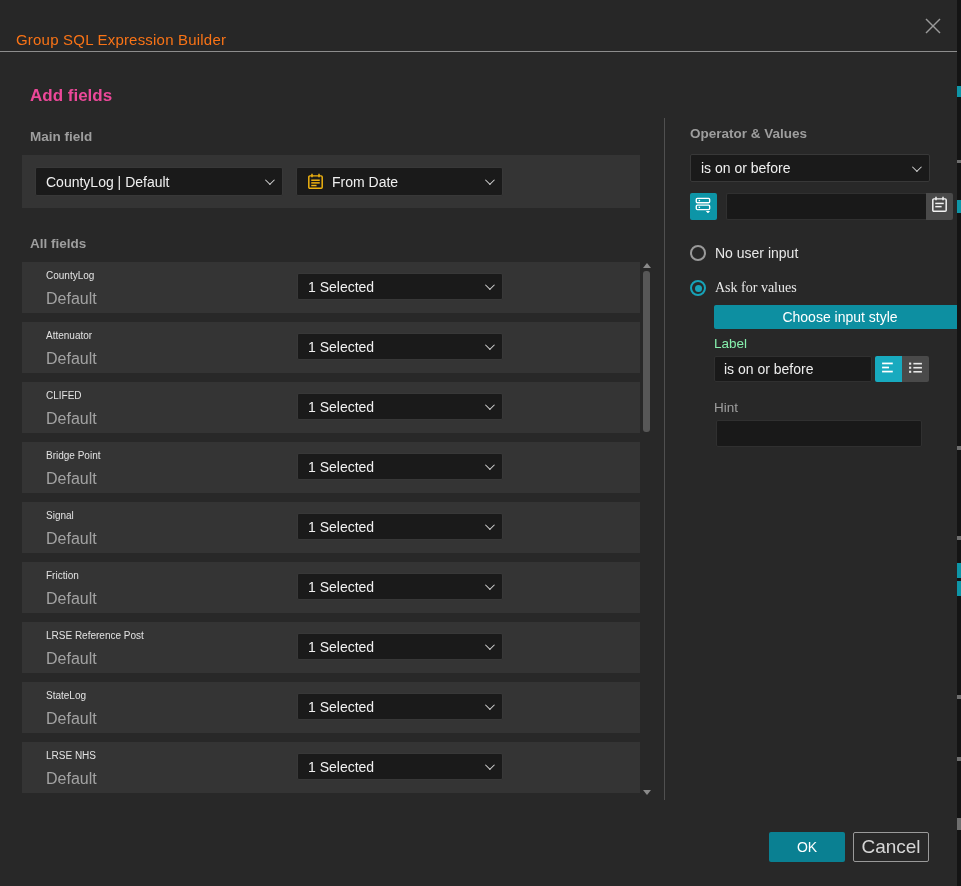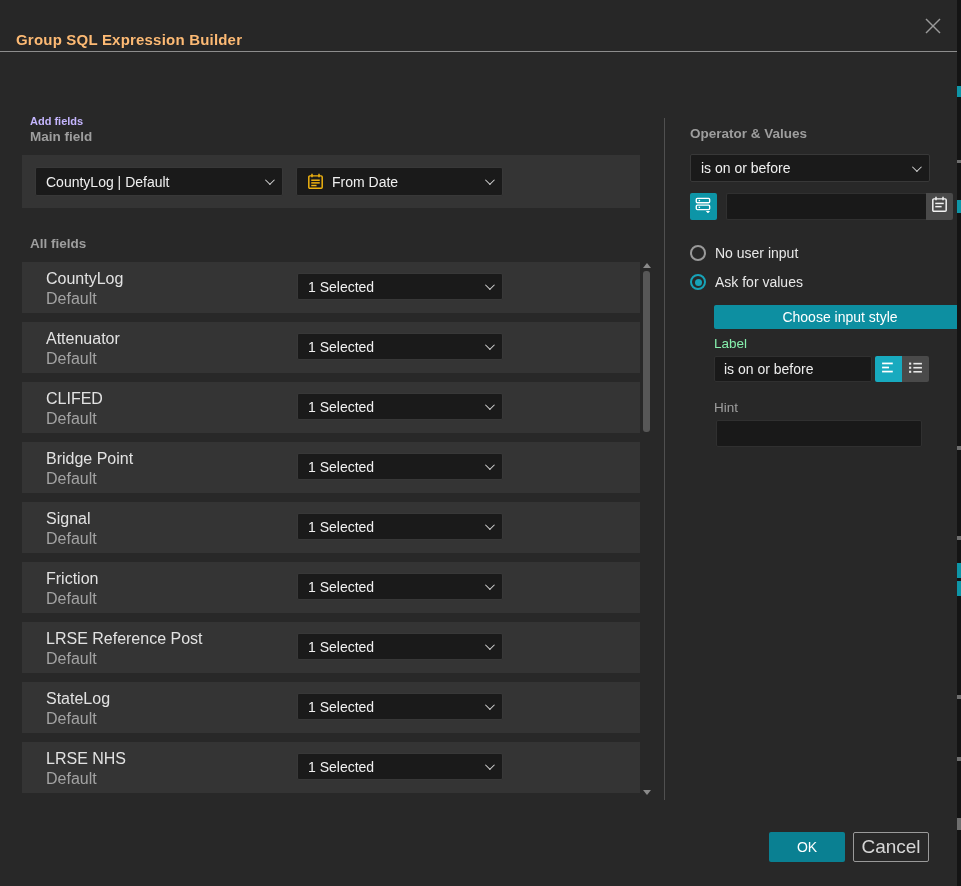--- a/index.html
+++ b/index.html
@@ -10,26 +10,26 @@
     -webkit-font-smoothing:antialiased;
   }
   .dialog { position:absolute; left:0; top:0; width:957px; height:886px; background:#282828; }
 
   
   .titlebar {
     position:absolute; left:0; top:0; width:957px; height:52px;
     border-bottom:1px solid #8d8d8d; display:flex; align-items:center;
     padding:0 16px; background:#272727;
   }
-  .titlebar .title { font-size:15px; font-weight:bold; letter-spacing:.2px; color:#fdba74;margin-top:28px; }
+  .titlebar .title { font-size:15px; font-weight:normal; letter-spacing:.2px; color:#f97316;margin-top:28px; }
   .close-btn { position:absolute; right:14px; top:16px; width:20px; height:20px; cursor:pointer; }
   .close-btn svg { display:block; }
 
   
-  .h-add-fields { position:absolute; left:30px; top:86px; font-size:11px; font-weight:bold; color:#c4b5fd;margin-top:29px; }
+  .h-add-fields { position:absolute; left:30px; top:86px; font-size:17px; font-weight:bold; color:#ec4899; }
   .sec-label { position:absolute; font-size:13.5px; font-weight:bold; color:#9e9e9e; }
   .lbl-main-field { left:30px; top:129px; }
   .lbl-all-fields { left:30px; top:236px; }
 
   
   .select {
     background:#1a1a1a; border:1px solid #383838; border-radius:2px;
     display:flex; align-items:center; padding:0 10px; cursor:pointer;
     color:#f0f0f0; font-size:14px;
   }
@@ -51,21 +51,21 @@
   }
   .main-panel .field-select { width:248px; height:29px; }
   .main-panel .date-select  { width:207px; height:29px; gap:8px; }
   .cal-icon { display:inline-flex; flex:none; }
 
   
   .fields-list { position:absolute; left:22px; top:262px; width:618px; }
   .field-row {
     position:relative; height:51px; margin-bottom:9px; background:#343434;
   }
-  .field-row .row-title { position:absolute; left:24px; top:8px; font-size:16px; color:#e2e2e2; }
+  .field-row .row-title { position:absolute; left:24px; top:8px; font-size:10px; color:#e2e2e2; }
   .field-row .row-sub   { position:absolute; left:24px; top:28px; font-size:16px; color:#a3a3a3; }
   .field-row .select { position:absolute; left:275px; top:11px; width:206px; height:27px; }
 
   
   .list-scrollbar { position:absolute; left:641px; top:263px; width:12px; height:532px; }
   .sb-arrow { position:absolute; left:2px; width:0; height:0; border-left:4px solid transparent; border-right:4px solid transparent; }
   .sb-arrow.up   { top:0;  border-bottom:5px solid #8a8a8a; }
   .sb-arrow.down { bottom:0; border-top:5px solid #8a8a8a; }
   .sb-thumb { position:absolute; left:2px; top:8px; width:7px; height:161px; background:#575757; border-radius:3px; }
 
@@ -78,21 +78,21 @@
   .icon-btn {
     width:27px; height:27px; flex:none; display:flex; align-items:center; justify-content:center;
     border-radius:2px; cursor:pointer;
   }
   .icon-btn.teal { background:#0d95a7; margin-right:9px; }
   .icon-btn.gray { background:#4a4a4a; border-radius:0 2px 2px 0; }
   .value-row .date-input { flex:1; height:27px; border-radius:2px 0 0 2px; border-right:none; }
 
   .radio-row { position:absolute; left:690px; display:flex; align-items:center; gap:9px; cursor:pointer; }
   .radio-row.r1 { top:245px; }
-  .radio-row.r2 { top:274px; }
+  .radio-row.r2 { top:280px;font-family:Liberation Serif, serif; }
   .radio { width:16px; height:16px; border-radius:50%; border:2px solid #9a9a9a; flex:none; position:relative; }
   .radio.selected { border-color:#17a3b8; }
   .radio.selected::after { content:""; position:absolute; inset:2.5px; border-radius:50%; background:#17a3b8; }
   .radio-label { font-size:14px; color:#e8e8e8; }
 
   .choose-btn {
     position:absolute; left:714px; top:305px; width:252px; height:24px;
     background:#0d8fa1; color:#fff; font-size:14px; border:none; border-radius:2px;
     display:flex; align-items:center; justify-content:center; cursor:pointer;
     font-family:"Liberation Sans", sans-serif;

